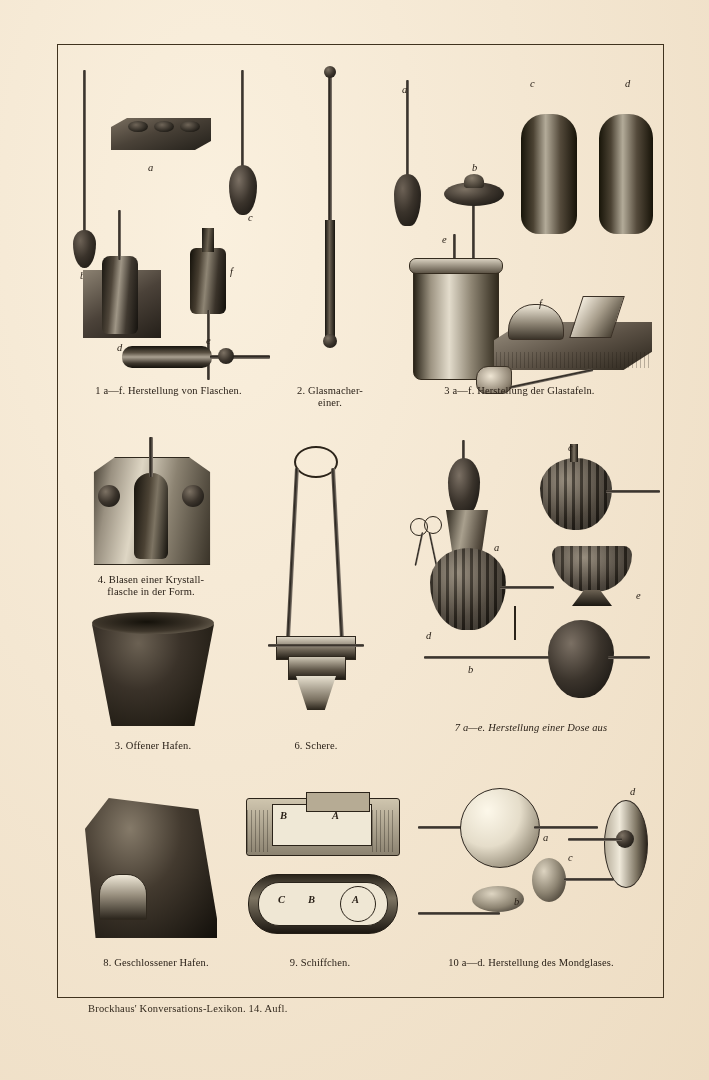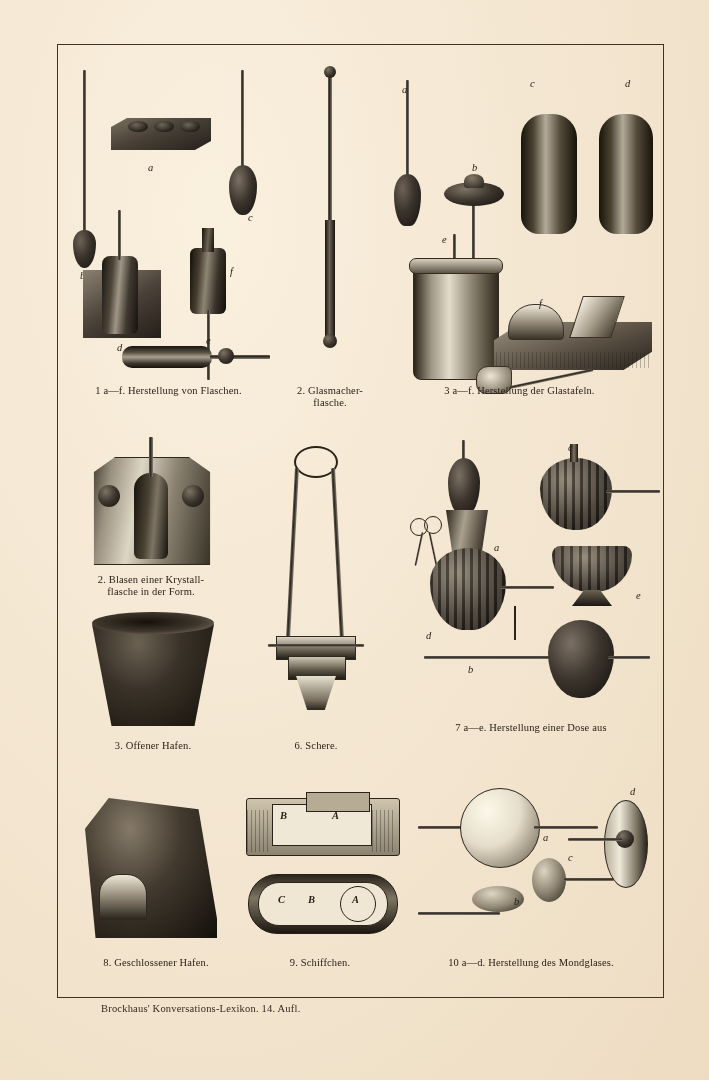--- a/index.html
+++ b/index.html
@@ -42,21 +42,21 @@
     left: 57px;
     top: 44px;
     width: 607px;
     height: 954px;
     border: 1.6px solid #40331f;
     box-sizing: border-box;
   }
 
   .credit {
     position: absolute;
-    left: 101px;
+    left: 88px;
     top: 1003px;
     font-size: 10.5px;
     letter-spacing: .2px;
     color: #33291d;
   }
 
   
   .cap {
     position: absolute;
     font-size: 10.5px;
@@ -165,21 +165,21 @@
 
   <div class="fig" style="left:300px; top:70px; width:60px; height:300px;">
     <div class="rod" style="left:28px; top:0px; width:4px; height:228px;"></div>
     <div class="ellipse" style="left:24px; top:-4px; width:12px; height:12px;"></div>
     <div style="position:absolute;left:25px; top:150px; width:10px; height:120px;
                 background:linear-gradient(90deg,#17140e,#6c6253 45%,#17140e);"></div>
     <div class="ellipse" style="left:23px; top:264px; width:14px; height:14px;"></div>
   </div>
 
   <div class="cap" style="left:282px; top:385px; width:96px;">2. Glasmacher-</div>
-  <div class="cap" style="left:282px; top:397px; width:96px;">flasche.</div>
+  <div class="cap" style="left:282px; top:397px; width:96px;">einer.</div>
 
   <div class="fig" style="left:380px; top:66px; width:275px; height:300px;">
 
     <div class="rod" style="left:26px; top:14px; width:3px; height:100px;"></div>
     <div class="blob" style="left:14px; top:108px; width:27px; height:52px; border-radius:48% 48% 40% 40% / 40% 40% 60% 60%;"></div>
     <div class="lbl" style="left:22px; top:18px;">a</div>
 
     <div class="rod" style="left:92px; top:130px; width:3px; height:64px;"></div>
     <div class="ellipse" style="left:64px; top:116px; width:60px; height:24px;"></div>
     <div style="position:absolute;left:84px; top:108px; width:20px; height:14px;
@@ -236,21 +236,21 @@
                 background:linear-gradient(100deg,#2b251b 0%,#9a9181 18%,#ded6c4 38%,#8b8271 62%,#2e281e 100%);
                 border:1px solid #2f281d;"></div>
     <div style="position:absolute;left:56px; top:36px; width:34px; height:86px;
                 border-radius:16px 16px 6px 6px;
                 background:linear-gradient(95deg,#15120c 0%,#4b4234 40%,#7d7463 60%,#15120c 100%);"></div>
     <div class="rod" style="left:71px; top:0px; width:4px; height:40px;"></div>
     <div class="ellipse" style="left:20px; top:48px; width:22px; height:22px;"></div>
     <div class="ellipse" style="left:104px; top:48px; width:22px; height:22px;"></div>
   </div>
 
-  <div class="cap" style="left:66px; top:574px; width:170px;">2. Blasen einer Krystall-</div>
+  <div class="cap" style="left:66px; top:574px; width:170px;">4. Blasen einer Krystall-</div>
   <div class="cap" style="left:66px; top:586px; width:170px;">flasche in der Form.</div>
 
   <div class="fig" style="left:88px; top:612px; width:130px; height:120px;">
     <div style="position:absolute;left:4px; top:8px; width:122px; height:106px;
                 clip-path:polygon(0 4%,100% 4%,84% 100%,16% 100%);
                 background:radial-gradient(ellipse at 38% 22%, #6b6153 0%, #3a3229 40%, #141109 100%);"></div>
     <div class="ellipse" style="left:4px; top:0px; width:122px; height:22px;
                 background:radial-gradient(ellipse at 45% 45%, #14110a 0%, #3e362b 55%, #8d8371 100%);"></div>
   </div>
 
@@ -315,21 +315,21 @@
     <div class="lbl" style="left:236px; top:150px;">e</div>
 
     <div class="rod-h" style="left:24px; top:216px; width:128px; height:3px;"></div>
     <div class="bulb" style="left:148px; top:180px; width:66px; height:78px;"></div>
     <div class="rod-h" style="left:208px; top:216px; width:42px; height:3px;"></div>
     <div class="lbl" style="left:68px; top:224px;">b</div>
 
     <div style="position:absolute;left:114px; top:166px; width:1.5px; height:34px; background:#2b2319;"></div>
   </div>
 
-  <div class="cap" style="left:400px; top:722px; width:262px;">7 a—e. Herstellung einer Dose aus</div>
+  <div class="cap" style="left:400px; top:722px; width:262px;font-style:italic;">7 a—e. Herstellung einer Dose aus</div>
 
   <div class="fig" style="left:75px; top:792px; width:160px; height:152px;">
     <div style="position:absolute;left:10px; top:6px; width:132px; height:140px;
                 clip-path:polygon(18% 0,86% 8%,100% 86%,100% 100%,8% 100%,0 22%);
                 background:radial-gradient(ellipse at 34% 22%, #857a69 0%, #433a2f 42%, #120f0a 100%);"></div>
     <div style="position:absolute;left:24px; top:82px; width:46px; height:44px;
                 border-radius:20px 20px 2px 2px;
                 background:linear-gradient(180deg,#efe8d8 0%,#9a9180 45%,#2c261d 100%);
                 border:1px solid #2f281e;"></div>
   </div>

